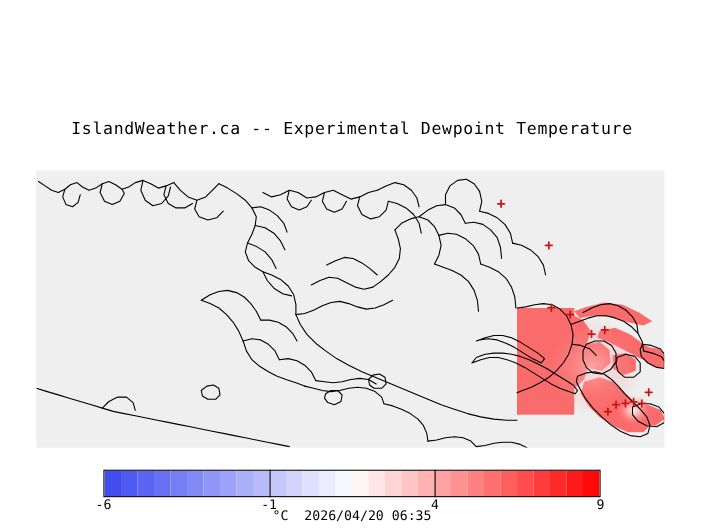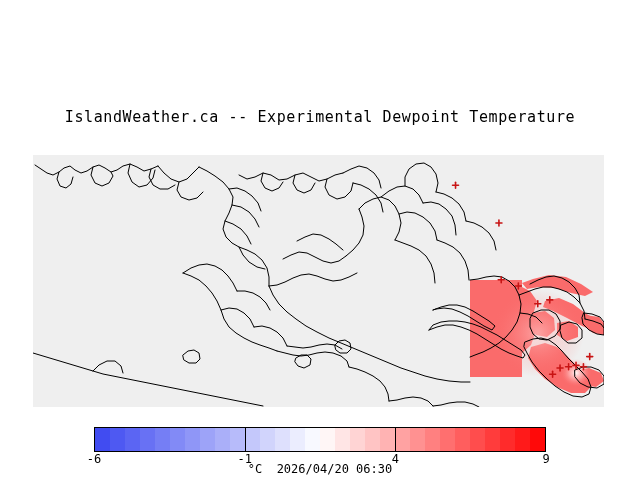--- a/index.html
+++ b/index.html
@@ -375,15 +375,15 @@
       </div>
   <div class="cb-divider" style="left: 33.33%;"></div>
       <div class="cb-divider" style="left: 66.67%;"></div>
     </div>
   <div id="cb-ticklabels">
       <span class="tk" style="left: 0%;">-6</span>
       <span class="tk" style="left: 33.33%;">-1</span>
       <span class="tk" style="left: 66.67%;">4</span>
       <span class="tk" style="left: 100%;">9</span>
     </div>
-  <div id="cb-caption">°C  2026/04/20 06:30</div>
+  <div id="cb-caption">°C  2026/04/20 06:35</div>
 
 </div>
 
 </body></html>

